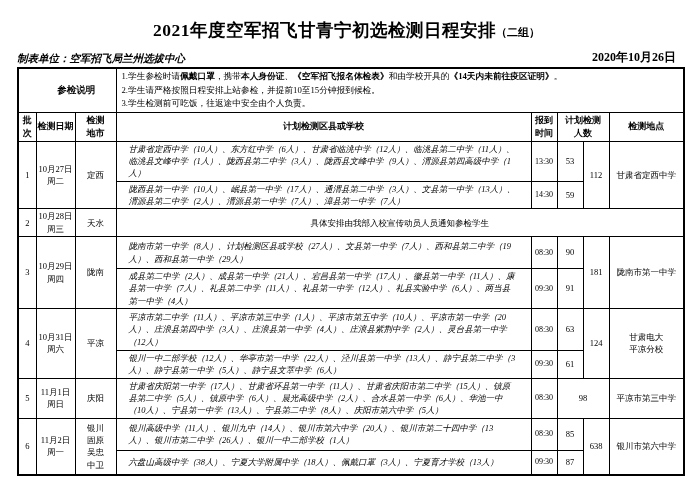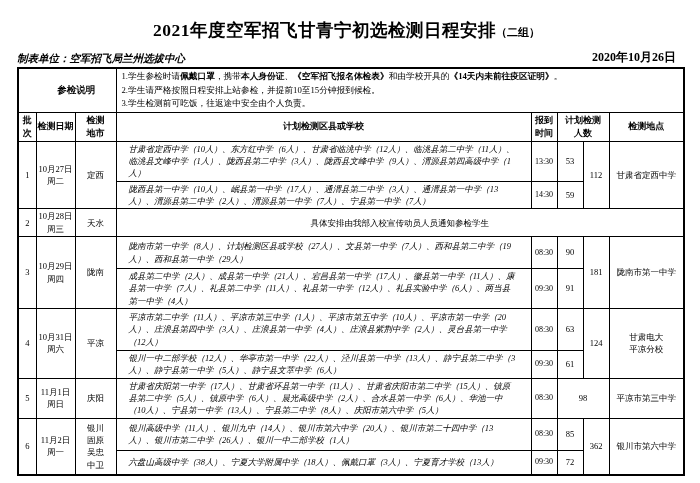--- a/index.html
+++ b/index.html
@@ -106,21 +106,21 @@
           </td>
       <td class="schools">甘肃省定西中学（10人）、东方红中学（6人）、甘肃省临洮中学（12人）、临洮县第二中学（11人）、临洮县文峰中学（1人）、陇西县第二中学（3人）、陇西县文峰中学（9人）、渭源县第四高级中学（1人）</td>
       <td class="c time">13:30</td>
       <td class="c">53</td>
       <td class="c" rowspan="2">112</td>
       <td class="c" rowspan="2">
             <span class="ln">甘肃省定西中学</span>
           </td>
     </tr>
     <tr style="height:27px">
-      <td class="schools">陇西县第一中学（10人）、岷县第一中学（17人）、通渭县第二中学（3人）、通渭县第一中学（13人）、渭源县第二中学（2人）、渭源县第一中学（7人）、宁县第一中学（7人）</td>
+      <td class="schools">陇西县第一中学（10人）、岷县第一中学（17人）、通渭县第二中学（3人）、文县第一中学（13人）、渭源县第二中学（2人）、渭源县第一中学（7人）、漳县第一中学（7人）</td>
       <td class="c time">14:30</td>
       <td class="c">59</td>
     </tr>
 
     <tr style="height:27px">
       <td class="c">2</td>
       <td class="c">
             <span class="ln">10月28日</span>
             <span class="ln">周三</span>
           </td>
@@ -202,26 +202,26 @@
           </td>
       <td class="c" rowspan="2">
             <span class="ln">银川</span>
             <span class="ln">固原</span>
             <span class="ln">吴忠</span>
             <span class="ln">中卫</span>
           </td>
       <td class="schools">银川高级中学（11人）、银川九中（14人）、银川市第六中学（20人）、银川市第二十四中学（13人）、银川市第二中学（26人）、银川一中二部学校（1人）</td>
       <td class="c time">08:30</td>
       <td class="c">85</td>
-      <td class="c" rowspan="2">362</td>
+      <td class="c" rowspan="2">638</td>
       <td class="c" rowspan="2">
             <span class="ln">银川市第六中学</span>
           </td>
     </tr>
     <tr style="height:25px">
       <td class="schools">六盘山高级中学（38人）、宁夏大学附属中学（18人）、佩戴口罩（3人）、宁夏育才学校（13人）</td>
       <td class="c time">09:30</td>
-      <td class="c">72</td>
+      <td class="c">87</td>
     </tr>
 
   </tbody>
     </table>
 </div>
 
 </body></html>

